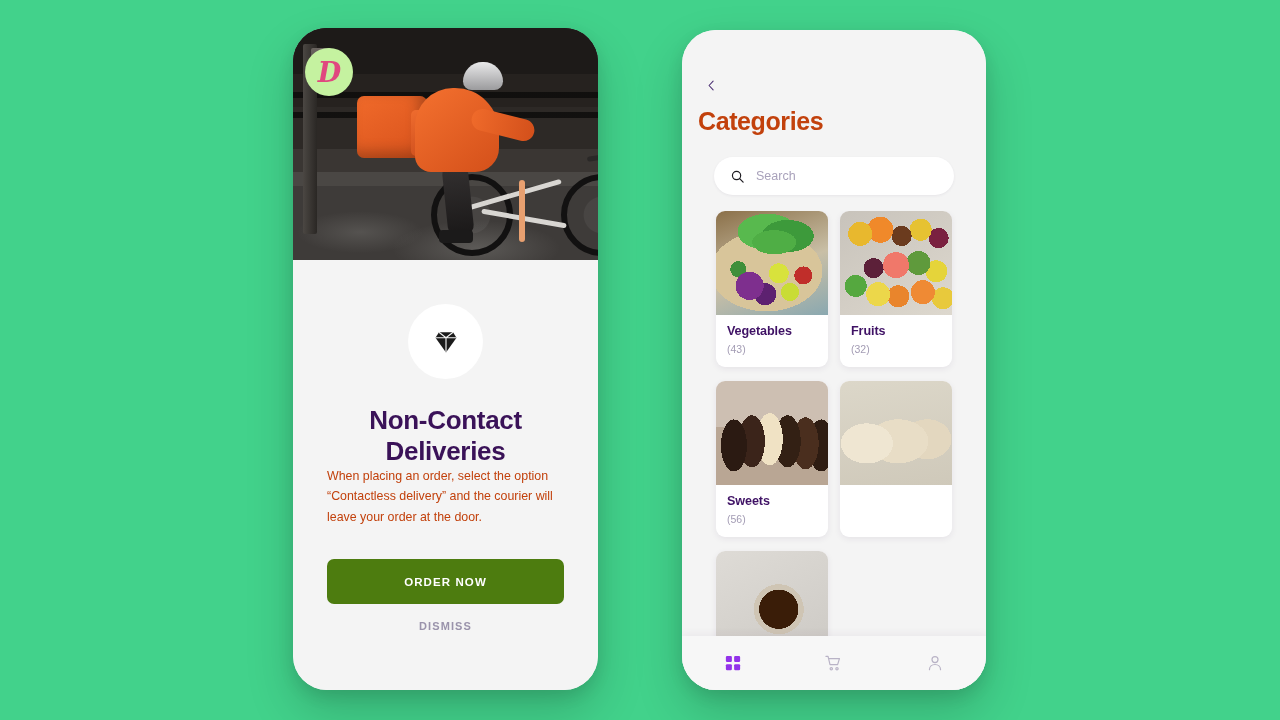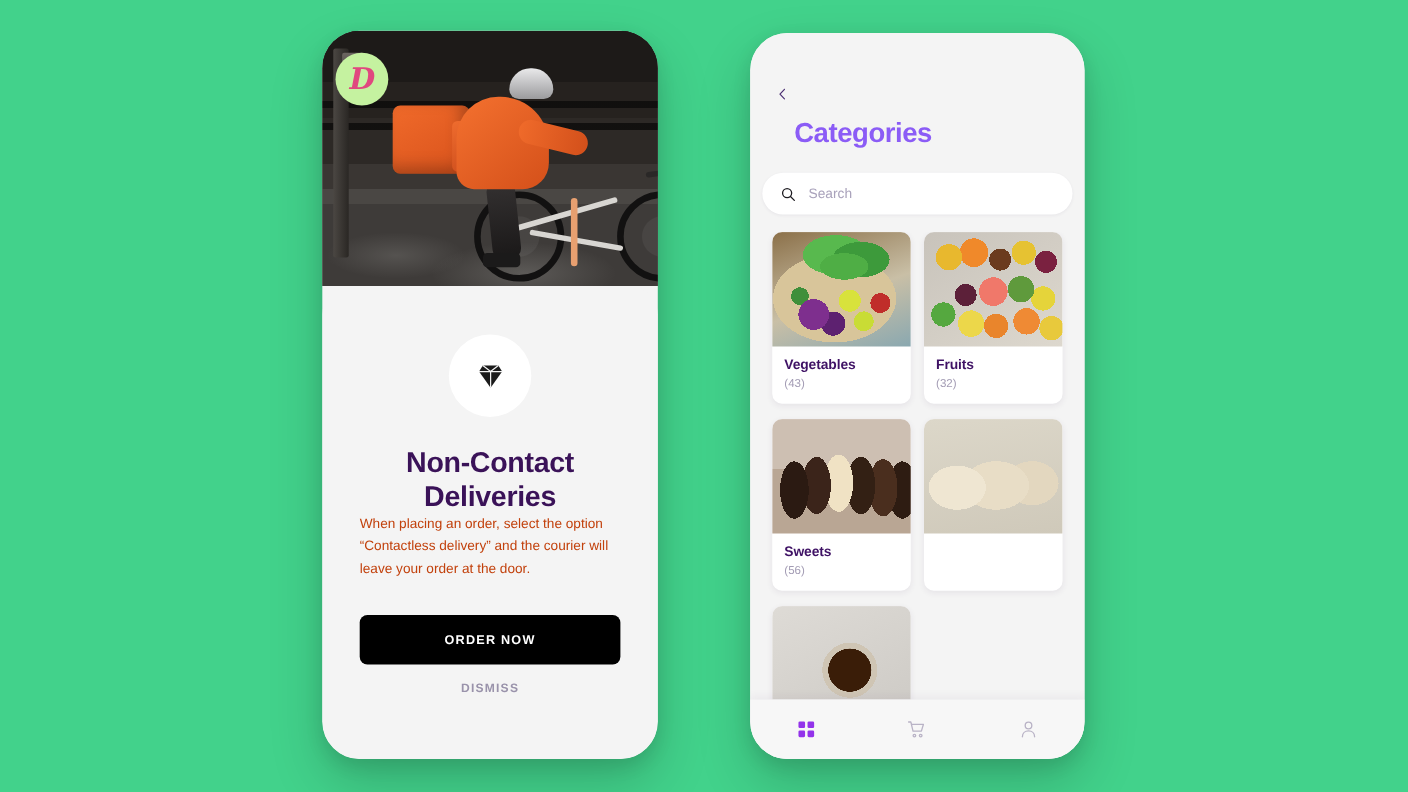--- a/index.html
+++ b/index.html
@@ -154,21 +154,21 @@
   }
   .promo-body {
     font-size: 12.4px; line-height: 1.62;
     color: #c2410c; 
     max-width: 252px;
   }
   .btn-primary {
     margin-top: auto;
     width: 100%;
     height: 45px;
-    background: #000000;
+    background: #4d7c0f;
     border: none; border-radius: 7px;
     color: #ffffff;
     font-size: 11.5px; font-weight: 700;
     letter-spacing: 1.1px;
     cursor: pointer;
     display: flex; align-items: center; justify-content: center;
   }
   .btn-text {
     margin-top: 16px; margin-bottom: 58px;
     background: none; border: none;
@@ -185,44 +185,43 @@
   }
   .back-row { padding: 42px 0 0 16px; }
   .back-btn {
     width: 26px; height: 26px;
     background: none; border: none; cursor: pointer;
     display: flex; align-items: center; justify-content: center;
     color: #4b2f73;
   }
   .page-title {
     padding: 9px 0 0 16px;
-    font-size: 25px; font-weight: 700; color: #8b5cf6;
+    font-size: 25px; font-weight: 700; color: #c2410c;
     letter-spacing: -0.4px;
-    margin-left: 24px;
-  }
-  .search-wrap { padding: 21px 11px 0; }
+  }
+  .search-wrap { padding: 21px 32px 0; }
   .search-box {
     height: 38px; background: #ffffff;
     border-radius: 19px;
     display: flex; align-items: center;
     padding: 0 16px;
     box-shadow: 0 1px 3px rgba(60,40,90,0.07);
   }
   .search-box input {
     flex: 1; border: none; outline: none; background: transparent;
     font-family: "Liberation Sans", sans-serif;
     font-size: 12.5px; color: #3f1265;
     margin-left: 11px;
   }
   .search-box input::placeholder { color: #a9a2bb; }
 
   .grid-scroll {
     flex: 1;
     margin-top: 16px;
-    padding: 0 20px;
+    padding: 0 34px;
     overflow: hidden;
     display: grid;
     grid-template-columns: 1fr 1fr;
     gap: 14px 12px;
     align-content: start;
   }
   .cat-card {
     background: #ffffff;
     border-radius: 9px;
     overflow: hidden;

